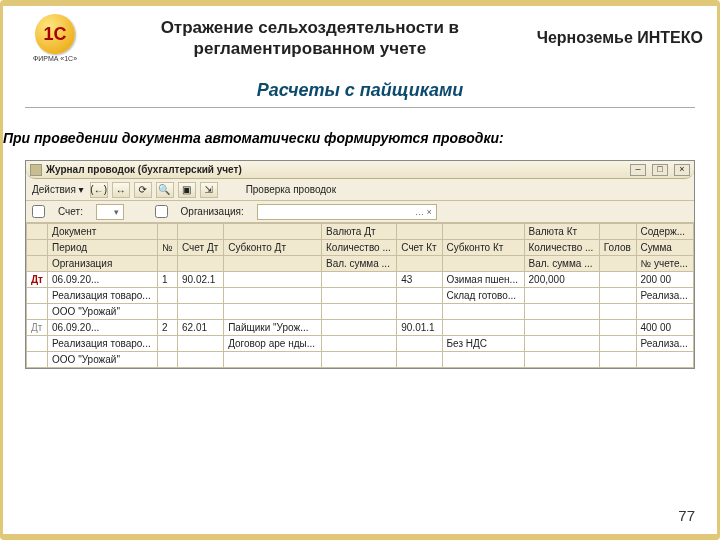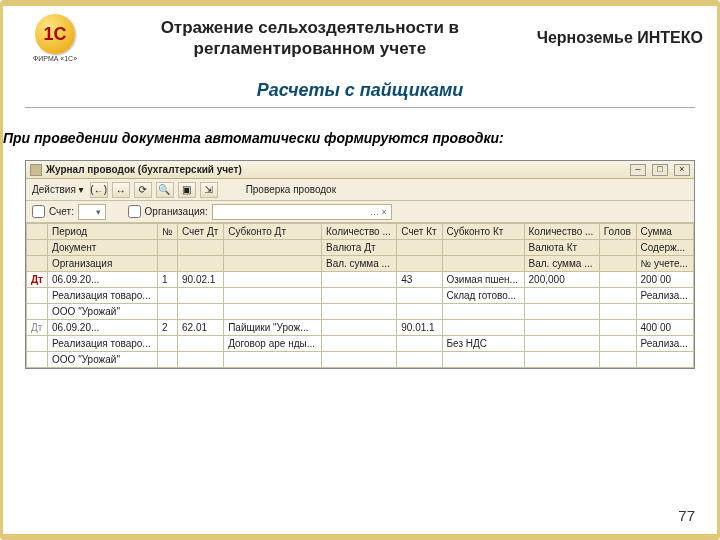--- a/index.html
+++ b/index.html
@@ -67,20 +67,21 @@
     background: #f3eedd;
     font-size: 10px;
     color: #222;
   }
   .titlebar {
     display: flex; align-items: center;
     background: linear-gradient(#f8f4e4,#ece4c8);
     border-bottom: 1px solid #bbb088;
     height: 18px; padding: 0 4px;
     gap: 4px;
+    border-radius: 9px;
   }
   .titlebar .ticon { width: 12px; height: 12px; background: #c9bd8f; border: 1px solid #998; }
   .titlebar .ttext { flex: 1; font-weight: bold; font-size: 10px; }
   .winbtn { width: 16px; height: 12px; border: 1px solid #999; background: #eee8d0; margin-left: 2px; display:flex;align-items:center;justify-content:center;font-size:9px;line-height:1;}
   .toolbar {
     display: flex; align-items: center; gap: 4px;
     background: #f3eedd;
     border-bottom: 1px solid #c8bfa0;
     height: 22px; padding: 0 6px;
   }
@@ -97,21 +98,21 @@
     border: 1px solid #c8bfa0;
     font-size: 10px;
     padding: 2px 4px;
     height: 16px;
     text-align: left;
     white-space: nowrap;
     overflow: hidden;
   }
   .tbl th { background: #f0e9d0; font-weight: normal; }
   .filterbar {
-    display: flex; align-items: center; gap: 4px;
+    display: flex; align-items: center; gap: 13px;
     background: #f3eedd; border-bottom: 1px solid #c8bfa0;
     height: 22px; padding: 0 6px;
   }
   .fchip {
     display: inline-flex; align-items: center;
     border: 1px solid #bbb088; background: #fff;
     height: 16px; padding: 0 4px; gap: 2px;
   }
   .fchip .x { font-size: 9px; color: #666; }
   .col-mark { width: 18px; }
@@ -170,46 +171,46 @@
       <input type="checkbox" style="margin-left: 18px;">
       <span>Организация:</span>
       <span class="fchip" style="width:180px">
           <span style="flex:1"></span>
           <span class="x">… ×</span>
         </span>
     </div>
 
     <table class="tbl">
       <thead>
+        <tr id="hr2">
+            <th class="col-mark"></th>
+            <th>Документ</th>
+            <th></th>
+            <th></th>
+            <th></th>
+            <th>Валюта Дт</th>
+            <th></th>
+            <th></th>
+            <th>Валюта Кт</th>
+            <th></th>
+            <th>Содерж...</th>
+          </tr>
         <tr id="hr1">
             <th class="col-mark"></th>
             <th>Период</th>
             <th>№</th>
             <th>Счет Дт</th>
             <th>Субконто Дт</th>
             <th>Количество ...</th>
             <th>Счет Кт</th>
             <th>Субконто Кт</th>
             <th>Количество ...</th>
             <th>Голов</th>
             <th>Сумма</th>
           </tr>
-        <tr id="hr2">
-            <th class="col-mark"></th>
-            <th>Документ</th>
-            <th></th>
-            <th></th>
-            <th></th>
-            <th>Валюта Дт</th>
-            <th></th>
-            <th></th>
-            <th>Валюта Кт</th>
-            <th></th>
-            <th>Содерж...</th>
-          </tr>
         <tr id="hr3">
             <th class="col-mark"></th>
             <th>Организация</th>
             <th></th>
             <th></th>
             <th></th>
             <th>Вал. сумма ...</th>
             <th></th>
             <th></th>
             <th>Вал. сумма ...</th>

